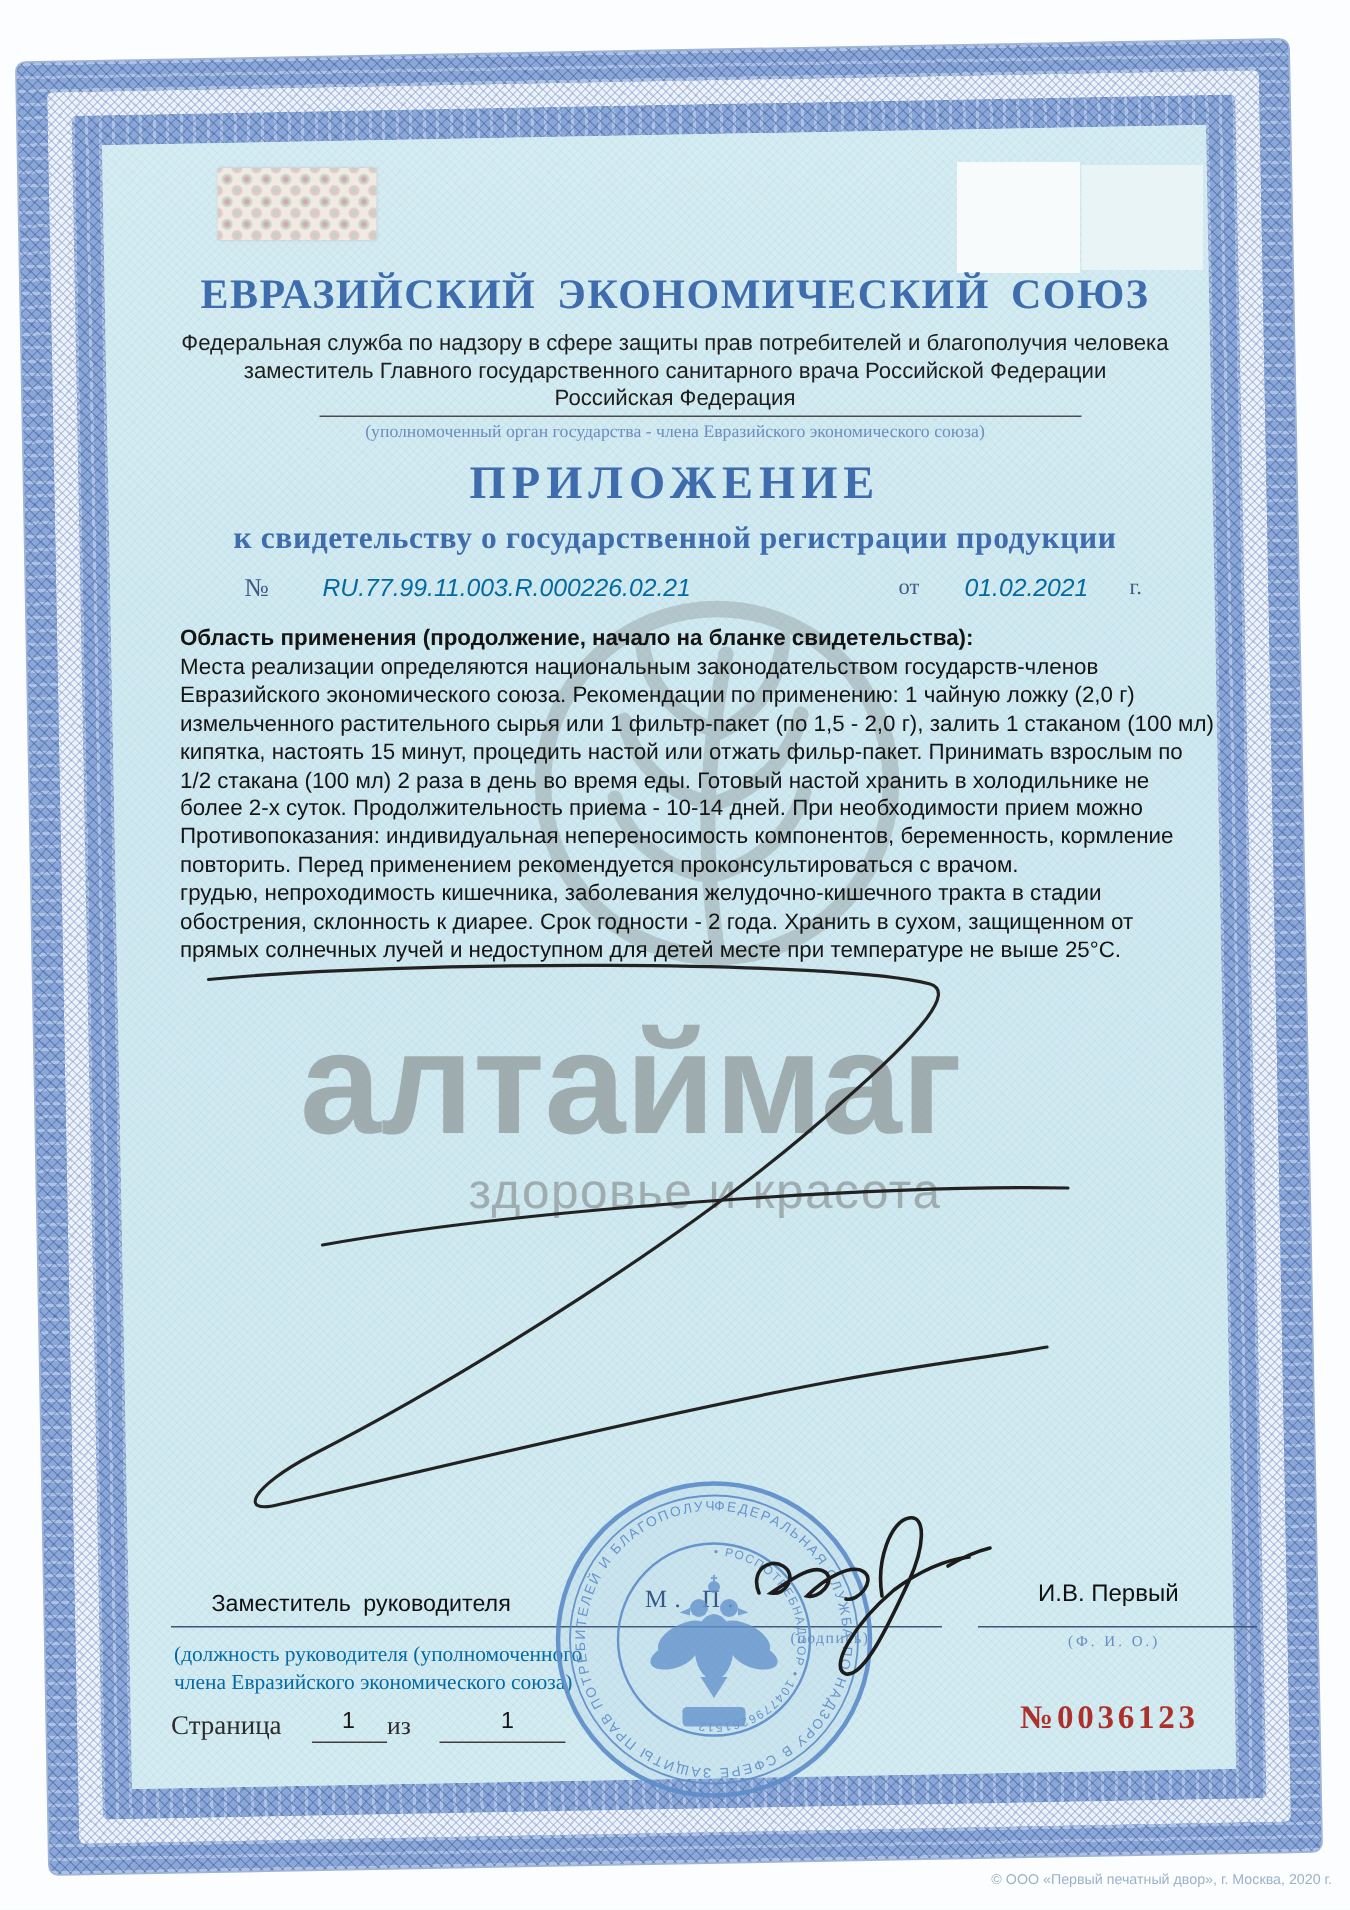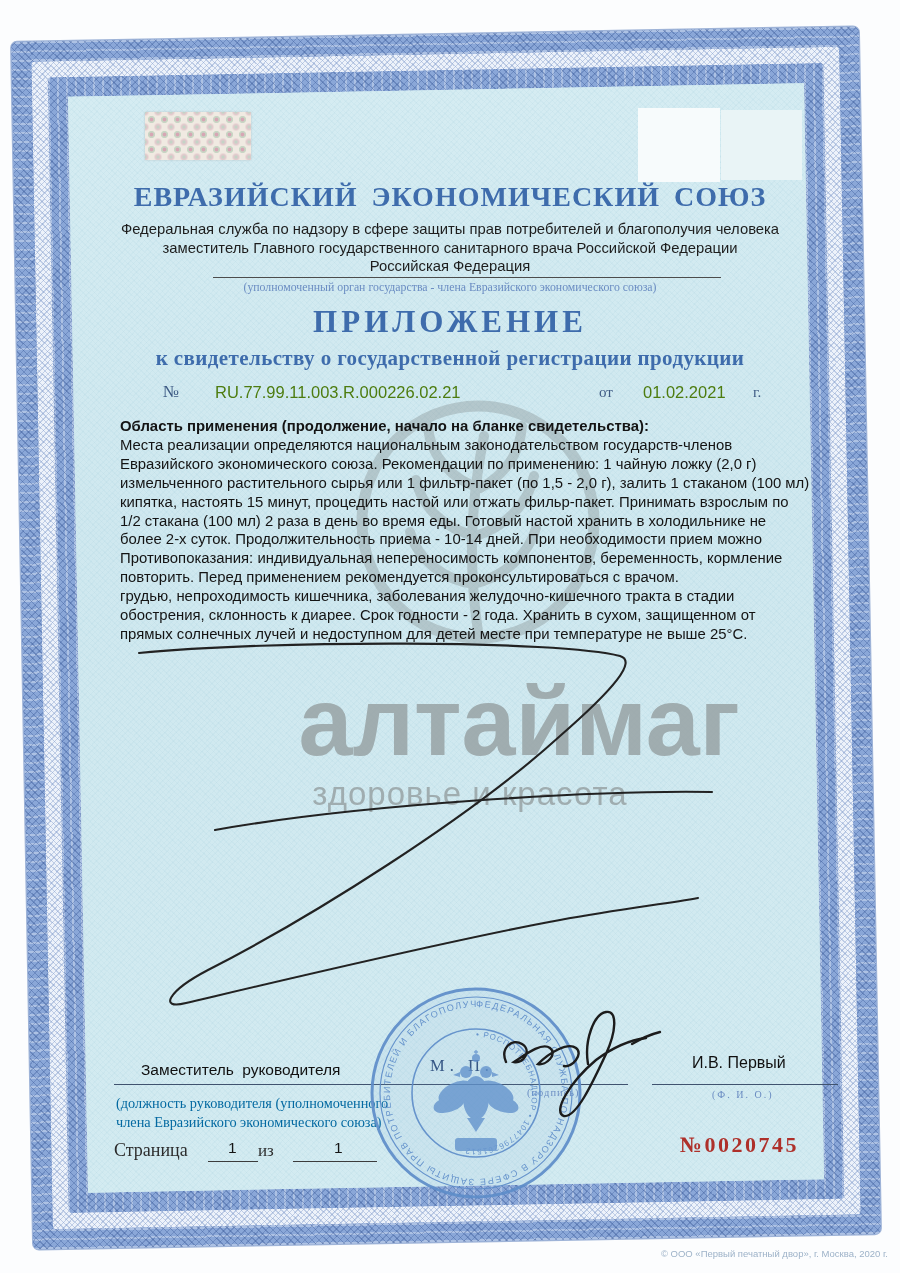--- a/index.html
+++ b/index.html
@@ -35,21 +35,21 @@
          background-image:
            repeating-linear-gradient(45deg, rgba(130,185,205,.08) 0 1px, transparent 1px 4px),
            repeating-linear-gradient(-45deg, rgba(130,185,205,.08) 0 1px, transparent 1px 4px);}
 
   
   .abs{position:absolute;}
   .ctr{left:0;right:0;text-align:center;}
   .serif{font-family:"Liberation Serif",serif;}
   .blue-head{color:#3e6cac;font-weight:bold;}
   .blue-small{color:#6a8cc2;}
-  .ink{color:#4d7c0f;}
+  .ink{color:#0369a1;font-style:italic;}
 
   .holo{left:145px;top:112px;width:106px;height:48px;
         background-color:#f0eae2;
         background-image:
           radial-gradient(circle, rgba(196,120,150,.60) 0 1.4px, rgba(150,190,160,.45) 2.4px 3.2px, rgba(240,236,228,0) 4px),
           radial-gradient(circle, rgba(150,190,170,.50) 0 1.2px, rgba(205,150,170,.40) 2.2px 3px, rgba(240,236,228,0) 4px);
         background-size:13px 15px,13px 15px;background-position:0 0,6.5px 7.5px;
         box-shadow:0 0 2px rgba(150,150,150,.4);}
   .patch1{left:638px;top:108px;width:82px;height:74px;background:#f7fbfc;}
   .patch2{left:721px;top:110px;width:81px;height:70px;background:#e9f4f6;}
@@ -67,21 +67,21 @@
   .from-label{left:599px;top:384px;font-size:15px;color:#3d5a84;}
   .date-value{left:643px;top:383px;font-size:16.5px;}
   .year-label{left:753px;top:384px;font-size:15px;color:#3d5a84;}
 
   .body-block{left:120px;top:417px;width:700px;font-size:14.9px;line-height:18.9px;color:#141414;z-index:3;}
   .body-block .bh{font-weight:bold;}
   .body-block div{white-space:nowrap;}
 
   .wm{color:#98a3a5;z-index:1;}
   .wm-logo{left:352px;top:396px;width:252px;height:252px;opacity:.42;z-index:1;}
-  .wm-brand{left:200px;top:672px;width:540px;text-align:right;font-size:97px;font-weight:bold;
+  .wm-brand{left:200px;top:672px;width:540px;text-align:left;font-size:97px;font-weight:bold;
             letter-spacing:0;opacity:.85;line-height:100px;}
   .wm-tag{left:200px;top:775px;width:540px;text-align:center;font-size:33px;opacity:.85;letter-spacing:1px;}
 
   .sig-big{left:120px;top:618px;width:690px;height:470px;z-index:4;}
   .seal{left:363px;top:980px;width:226px;height:226px;z-index:5;opacity:.92;}
   .sig-small{left:492px;top:998px;width:175px;height:135px;z-index:6;}
 
   .pos-label{left:116px;top:1061px;font-size:15.5px;color:#101010;word-spacing:4px;z-index:3;margin-left:25px;}
   .rule-a{left:114px;top:1084px;width:514px;border-top:1.3px solid #40536f;z-index:3;}
   .rule-b{left:652px;top:1084px;width:186px;border-top:1.3px solid #40536f;z-index:3;}
@@ -225,16 +225,16 @@
       <path d="M140,46 C150,40 160,36 168,34"></path>
     </g>
   </svg>
 
   <div class="abs serif pg-label">Страница</div>
   <div class="abs pg-n1">1</div>
   <div class="abs serif pg-of">из</div>
   <div class="abs pg-n2">1</div>
   <div class="abs pg-u1"></div>
   <div class="abs pg-u2"></div>
-  <div class="abs serif serial">№0020745</div>
+  <div class="abs serif serial">№0036123</div>
   <div class="abs credit">© ООО «Первый печатный двор», г. Москва, 2020 г.</div>
 
 </div>
 
 </body></html>

